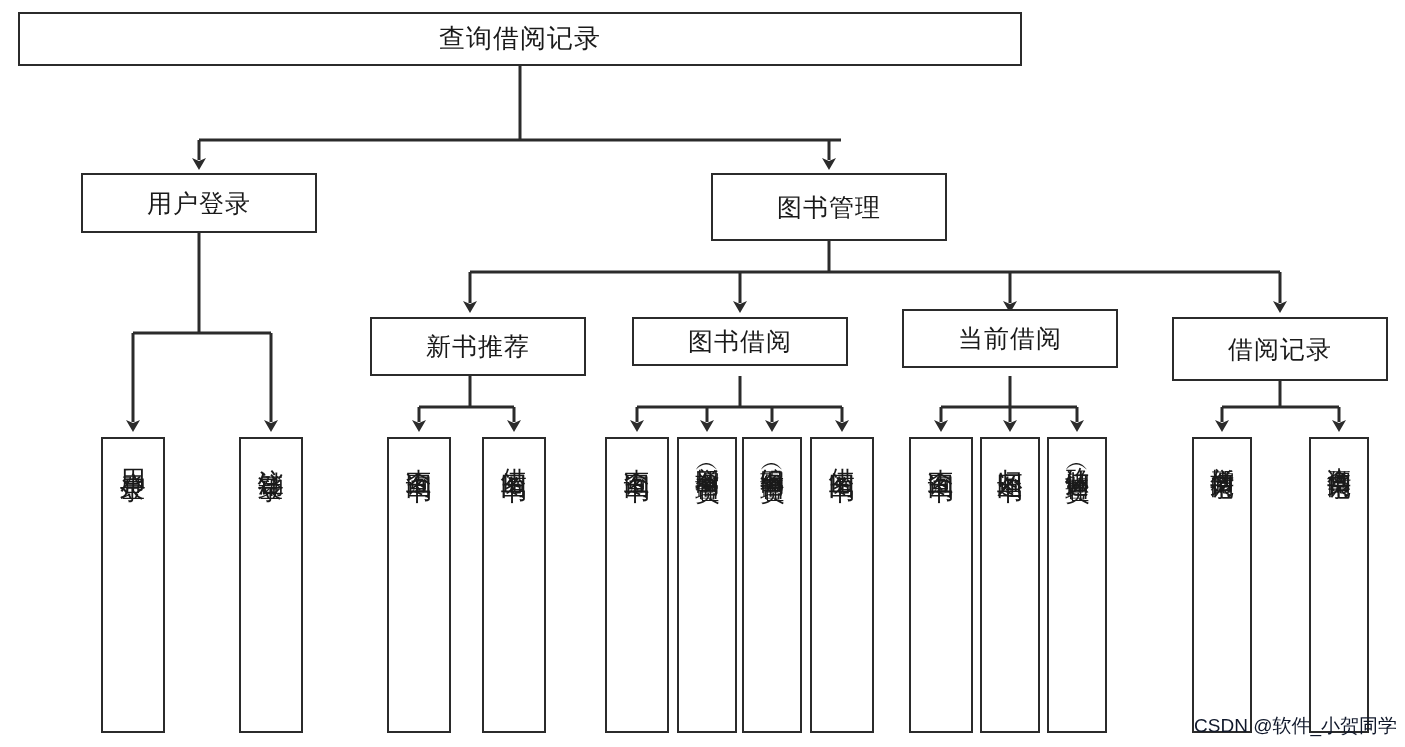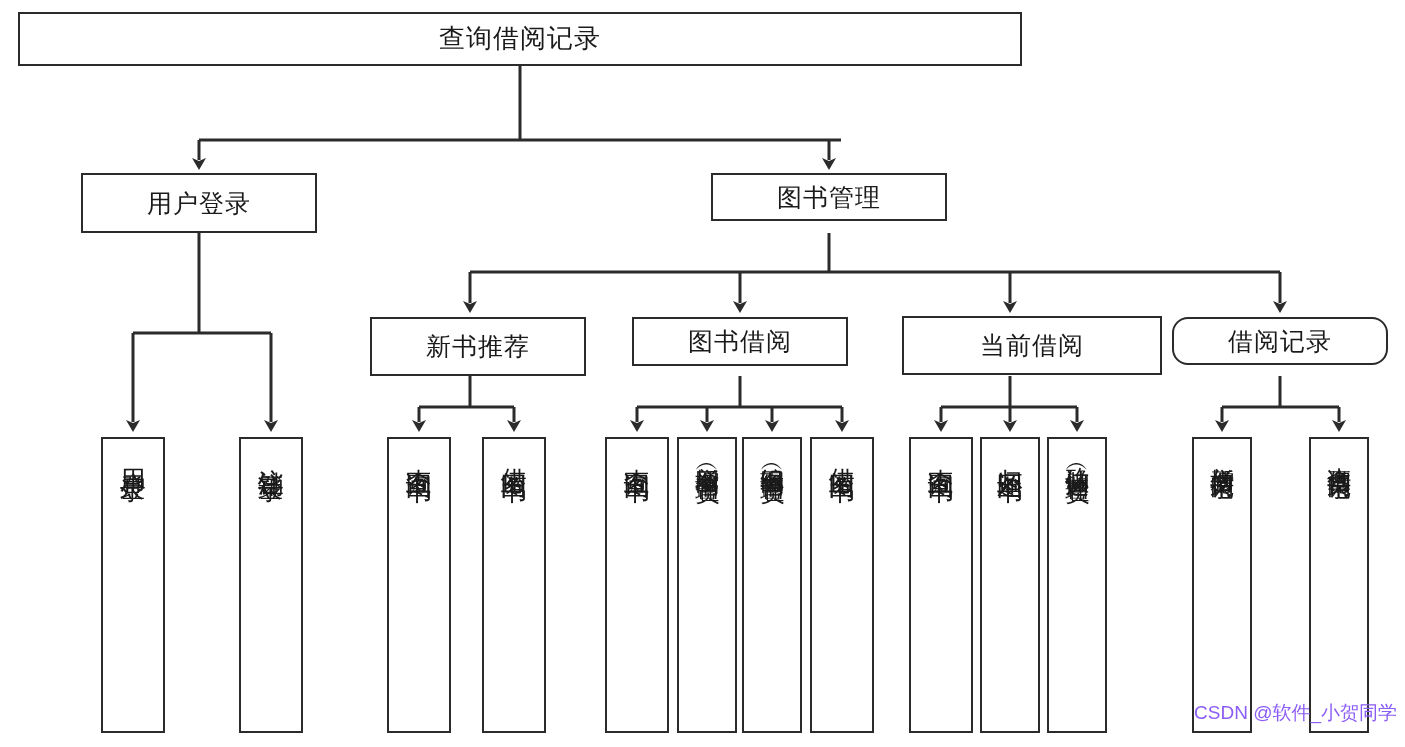--- a/index.html
+++ b/index.html
@@ -61,23 +61,23 @@
     letter-spacing: 3px;
     white-space: nowrap;
   }
   .node.v.narrow .lbl {
     font-size: 24px;
     letter-spacing: 2px;
   }
   .watermark {
     position: absolute;
     right: 8px;
-    bottom: 21px;
+    bottom: 8px;
     font-size: 19px;
-    color: #8b5cf6;
+    color: #0f172a;
     white-space: nowrap;
     user-select: none;
   }
 </style>
 </head>
 <body>
 
 <div id="canvas">
 
   <svg class="edges" viewBox="0 0 1405 747">
@@ -130,34 +130,34 @@
     </g>
   </svg>
 
   <div class="node h root" style="left:18px; top:12px; width:1004px; height:54px;">
     <span class="lbl">查询借阅记录</span>
   </div>
 
   <div class="node h" style="left:81px; top:173px; width:236px; height:60px;">
     <span class="lbl">用户登录</span>
   </div>
-  <div class="node h" style="left:711px; top:173px; width:236px; height:48px;">
+  <div class="node h" style="left:711px; top:173px; width:236px; height:68px;">
     <span class="lbl">图书管理</span>
   </div>
 
   <div class="node h" style="left:370px; top:317px; width:216px; height:59px;">
     <span class="lbl">新书推荐</span>
   </div>
   <div class="node h" style="left:632px; top:317px; width:216px; height:49px;">
     <span class="lbl">图书借阅</span>
   </div>
-  <div class="node h" style="left:902px; top:316px; width:260px; height:59px;">
+  <div class="node h" style="left:902px; top:309px; width:216px; height:59px;">
     <span class="lbl">当前借阅</span>
   </div>
-  <div class="node h" style="left:1172px; top:317px; width:216px; height:48px;border-radius:16px;">
+  <div class="node h" style="left:1172px; top:317px; width:216px; height:64px;">
     <span class="lbl">借阅记录</span>
   </div>
 
   <div class="node v" style="left:101px; top:437px; width:64px; height:296px;">
     <span class="lbl">用户登录</span>
   </div>
   <div class="node v" style="left:239px; top:437px; width:64px; height:296px;">
     <span class="lbl">注销登录</span>
   </div>
 

